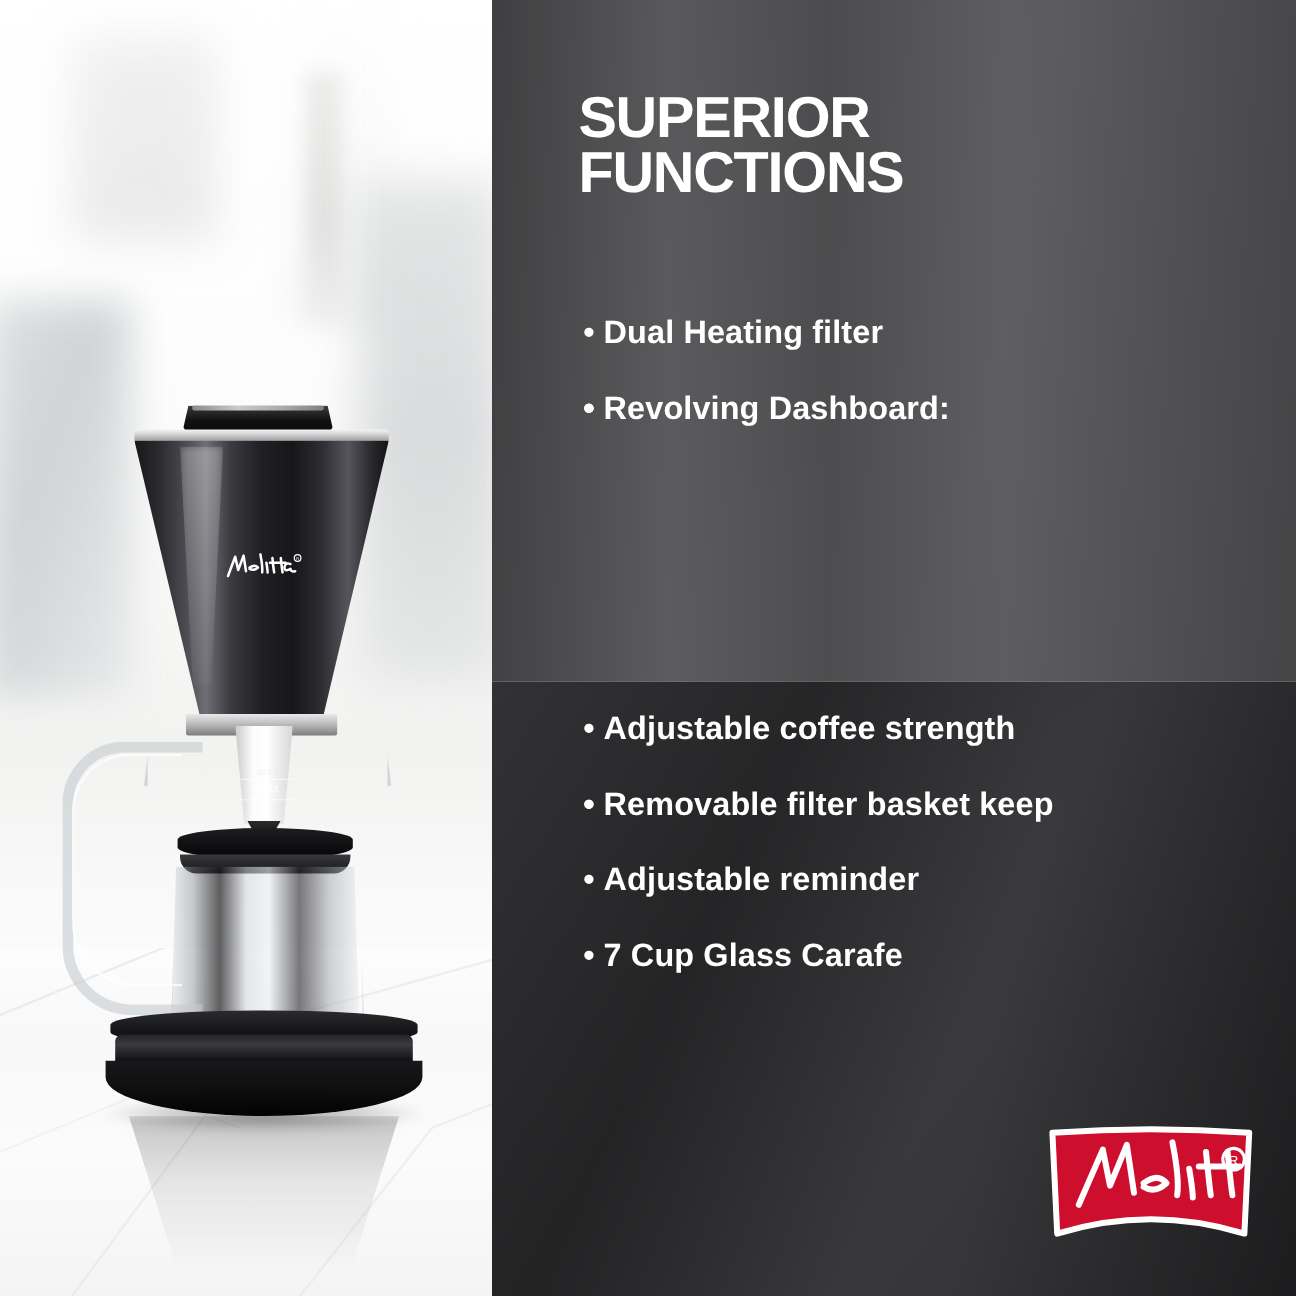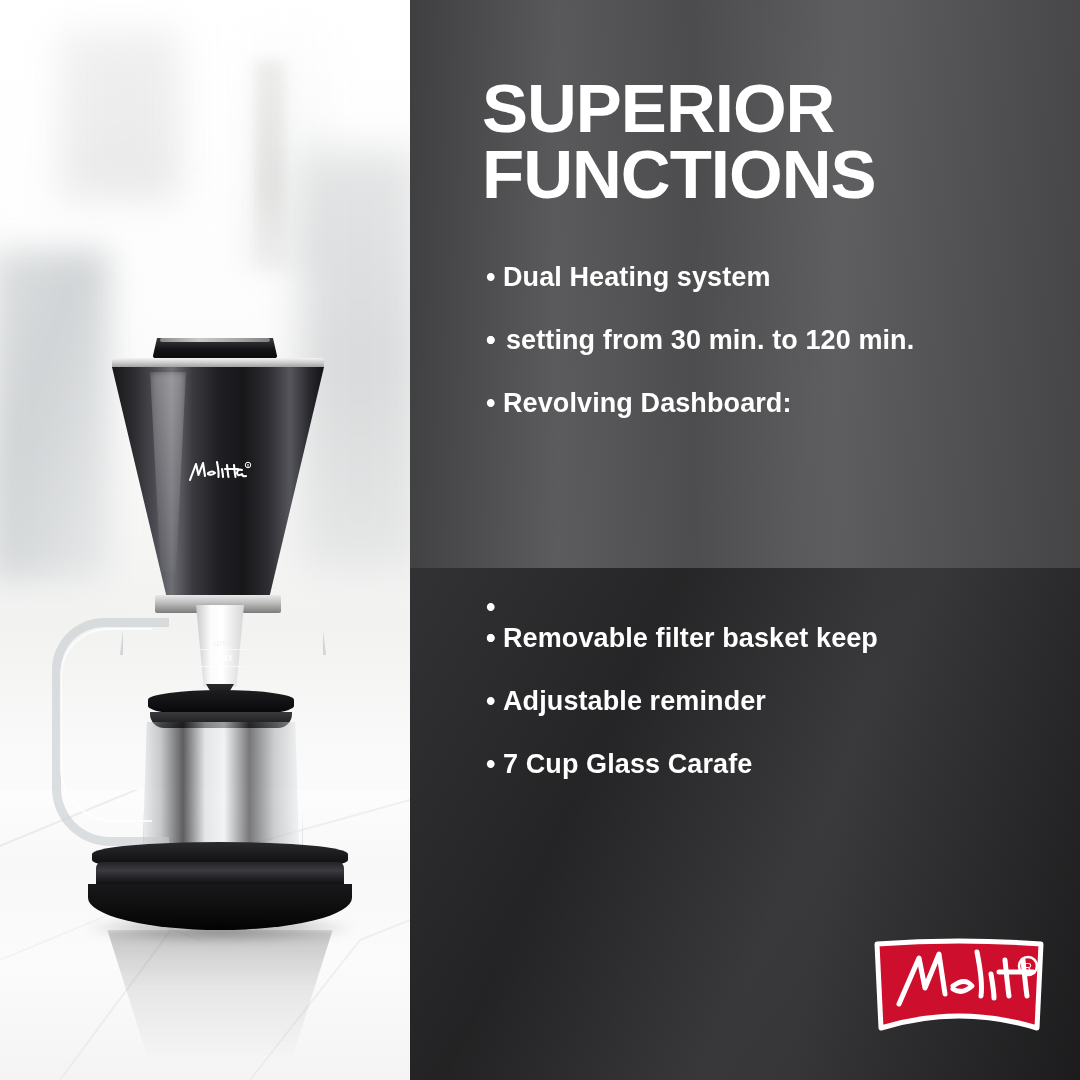--- a/index.html
+++ b/index.html
@@ -313,21 +313,21 @@
     position:absolute; left:0; top:568px; width:670px; height:512px;
     background: linear-gradient(115deg, rgba(255,255,255,.05) 0%, rgba(0,0,0,.18) 30%, rgba(255,255,255,.035) 58%, rgba(0,0,0,.20) 100%);
   }
 
   .title {
     position: absolute;
     left: 72px;
     top: 76px;
     width: 590px;
     color: #ffffff;
-    font-size: 69px;
+    font-size: 48px;
     font-weight: bold;
     line-height: 0.95;
     letter-spacing: -1px;
   }
   .title span { display: block; }
 
   .bullets-upper {
     position: absolute;
     left: 76px;
     top: 262px;
@@ -448,38 +448,38 @@
     <div class="panel-lower-tex"></div>
 
     <div class="title">
       <span>SUPERIOR</span>
       <span>FUNCTIONS</span>
     </div>
 
     <div class="bullets-upper">
       <div class="bullet">
         <span class="dot">•</span>
-        <span>Dual Heating system</span>
-      </div>
-      <div class="bullet">
-        <span class="dot">•</span>
-      </div>
-      <div class="bullet">
-        <span class="dot">•</span>
-        <span class="l2">setting from 30 min. to 120 min.</span>
+        <span>Dual Heating filter</span>
+      </div>
+      <div class="bullet">
+        <span class="dot">•</span>
+      </div>
+      <div class="bullet">
+        <span class="dot">•</span>
       </div>
       <div class="bullet">
         <span class="dot">•</span>
         <span>Revolving Dashboard:</span>
       </div>
     </div>
 
     <div class="bullets-lower">
       <div class="bullet">
         <span class="dot">•</span>
+        <span>Adjustable coffee strength</span>
       </div>
       <div class="bullet">
         <span class="dot">•</span>
       </div>
       <div class="bullet">
         <span class="dot">•</span>
         <span>Removable filter basket keep</span>
       </div>
       <div class="bullet">
         <span class="dot">•</span>

